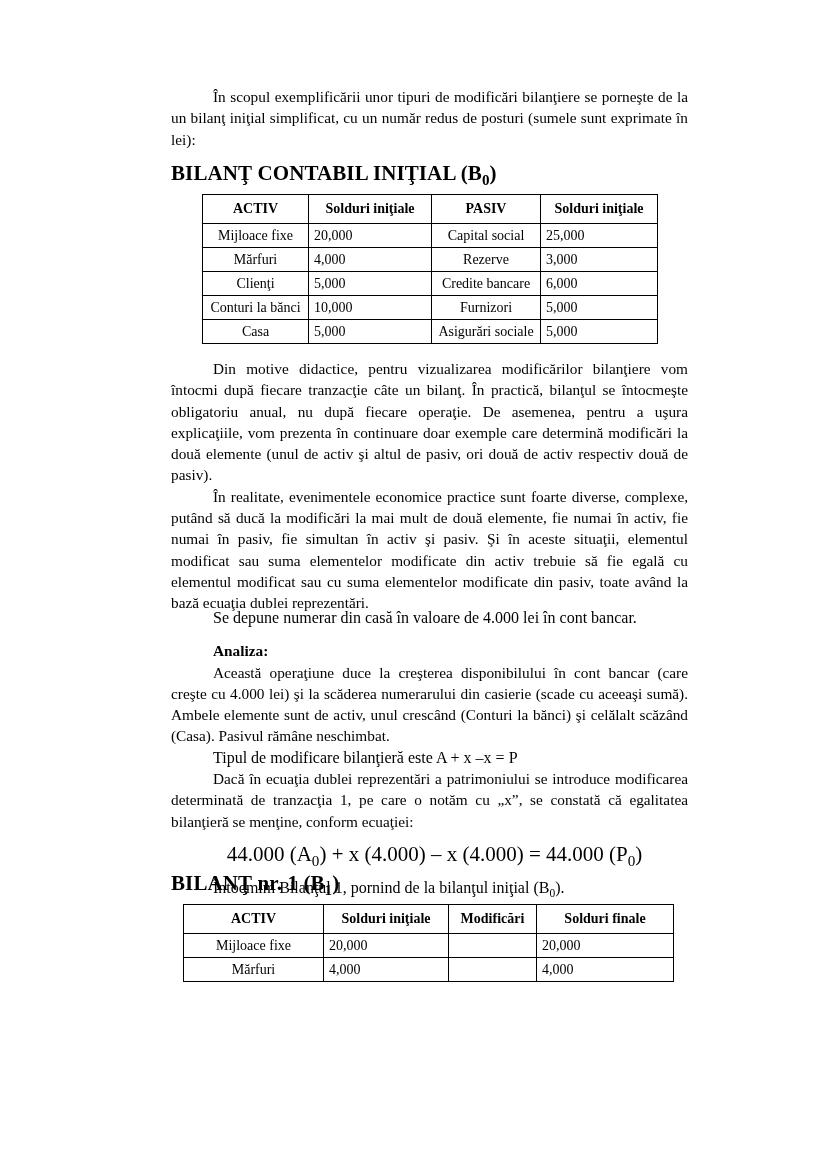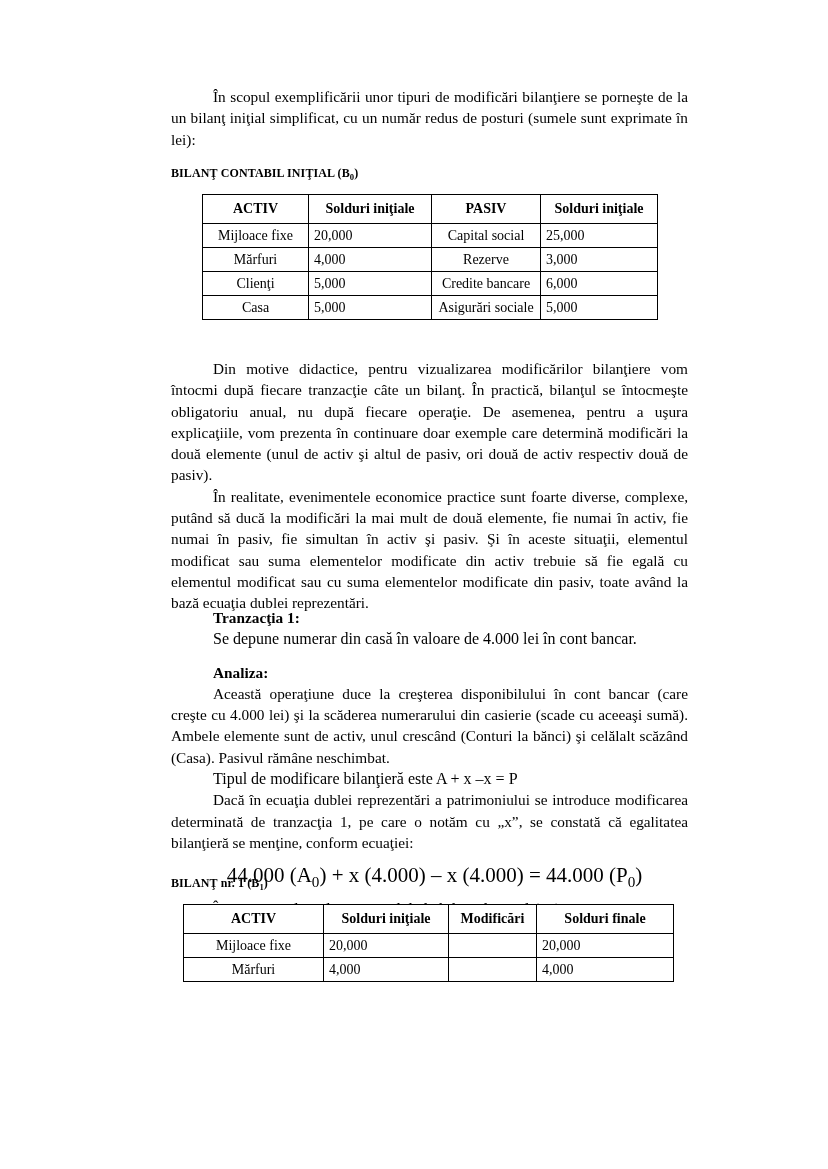--- a/index.html
+++ b/index.html
@@ -28,21 +28,21 @@
     line-height: 21.3px;
     text-align: justify;
     text-indent: 42px;
     hyphens: none;
   }
 
   .spacer-12 { height: 12px; }
 
   h2.doc-heading {
     margin: 0;
-    font-size: 12px;
+    font-size: 21px;
     line-height: 22px;
     font-weight: bold;
     letter-spacing: 0.1px;
   }
 
   .sub {
     font-size: 0.72em;
     vertical-align: sub;
     line-height: 0;
   }
@@ -192,36 +192,41 @@
           <td class="lbl">Rezerve</td>
           <td class="num">3,000</td>
         </tr>
         <tr>
           <td class="lbl">Clienţi</td>
           <td class="num">5,000</td>
           <td class="lbl">Credite bancare</td>
           <td class="num">6,000</td>
         </tr>
         <tr>
+          <td class="lbl">Conturi la bănci</td>
+          <td class="num">10,000</td>
+          <td class="lbl">Furnizori</td>
+          <td class="num">5,000</td>
+        </tr>
+        <tr>
           <td class="lbl">Casa</td>
           <td class="num">5,000</td>
           <td class="lbl">Asigurări sociale</td>
           <td class="num">5,000</td>
         </tr>
       </tbody>
     </table>
   </div>
 
   <div class="block-mid">
     <p class="para">Din motive didactice, pentru vizualizarea modificărilor bilanţiere vom întocmi după fiecare tranzacţie câte un bilanţ. În practică, bilanţul se întocmeşte obligatoriu anual, nu după fiecare operaţie. De asemenea, pentru a uşura explicaţiile, vom prezenta în continuare doar exemple care determină modificări la două elemente (unul de activ şi altul de pasiv, ori două de activ respectiv două de pasiv).</p>
     <p class="para">În realitate, evenimentele economice practice sunt foarte diverse, complexe, putând să ducă la modificări la mai mult de două elemente, fie numai în activ, fie numai în pasiv, fie simultan în activ şi pasiv. Şi în aceste situaţii, elementul modificat sau suma elementelor modificate din activ trebuie să fie egală cu elementul modificat sau cu suma elementelor modificate din pasiv, toate având la bază ecuaţia dublei reprezentări.</p>
   </div>
 
   <div class="block-tranz">
-    <p class="lead-head">Tranzacţia 1:</p>
     <p class="lead-line">Se depune numerar din casă în valoare de 4.000 lei în cont bancar.</p>
     <div class="spacer-12"></div>
     <p class="lead-head">Analiza:</p>
     <p class="para">Această operaţiune duce la creşterea disponibilului în cont bancar (care creşte cu 4.000 lei) şi la scăderea numerarului din casierie (scade cu aceeaşi sumă). Ambele elemente sunt de activ, unul crescând (Conturi la bănci) şi celălalt scăzând (Casa). Pasivul rămâne neschimbat.</p>
     <p class="lead-line"><span>Tipul de modificare bilanţieră este </span><span class="bold">A + x –x = P</span></p>
     <p class="para">Dacă în ecuaţia dublei reprezentări a patrimoniului se introduce modificarea determinată de tranzacţia 1, pe care o notăm cu „x”, se constată că egalitatea bilanţieră se menţine, conform ecuaţiei:</p>
     <div class="spacer-12"></div>
     <p class="eq-line"><span>44.000 (A</span><span class="sub">0</span><span>) + x (4.000) – x (4.000) = 44.000 (P</span><span class="sub">0</span><span>)</span></p>
     <div class="spacer-12"></div>
     <p class="lead-line"><span>Întocmim Bilanţul 1, pornind de la bilanţul iniţial (B</span><span class="sub">0</span><span>).</span></p>

